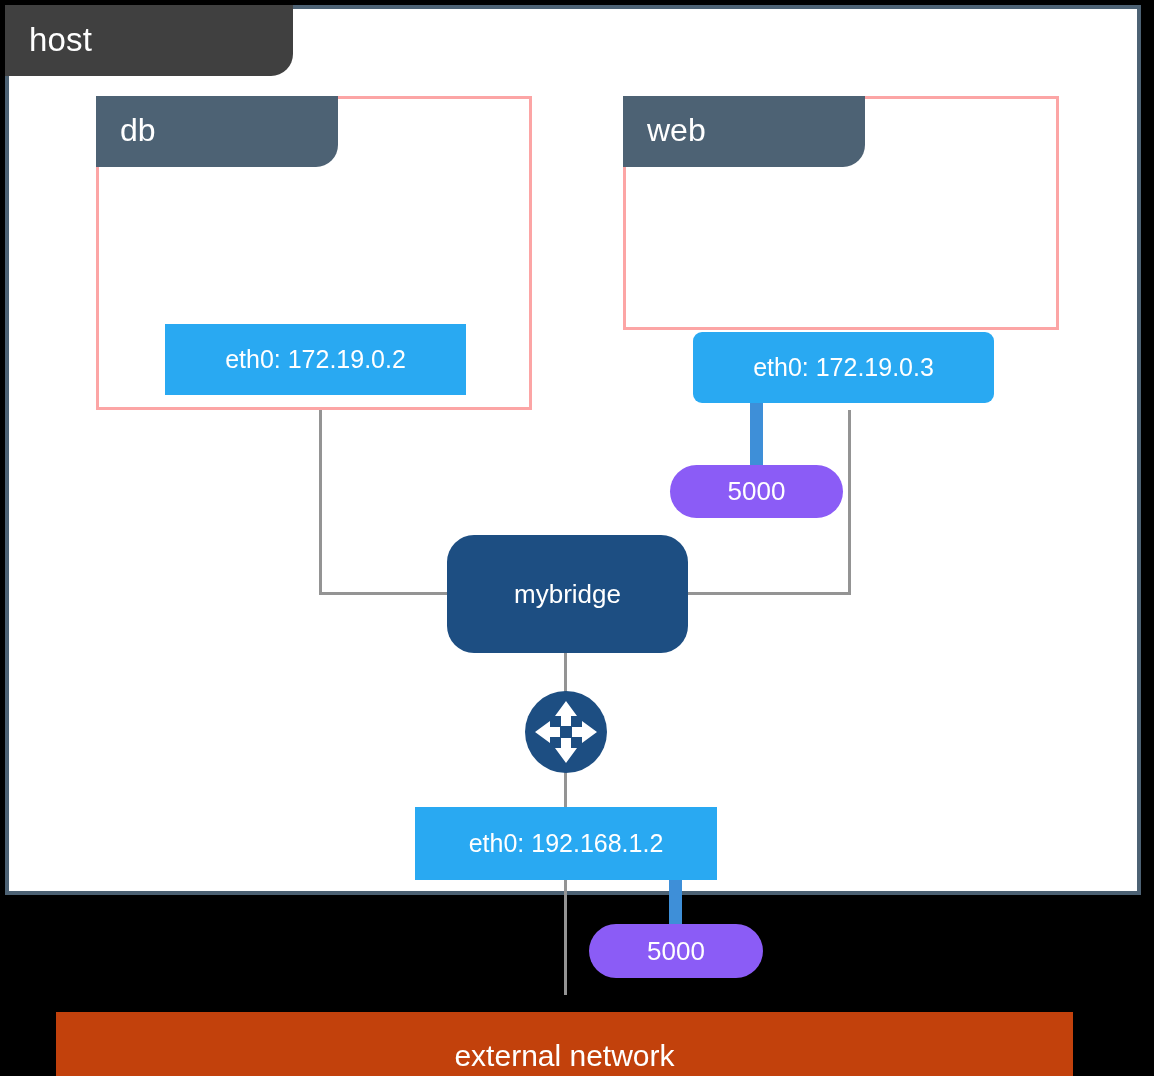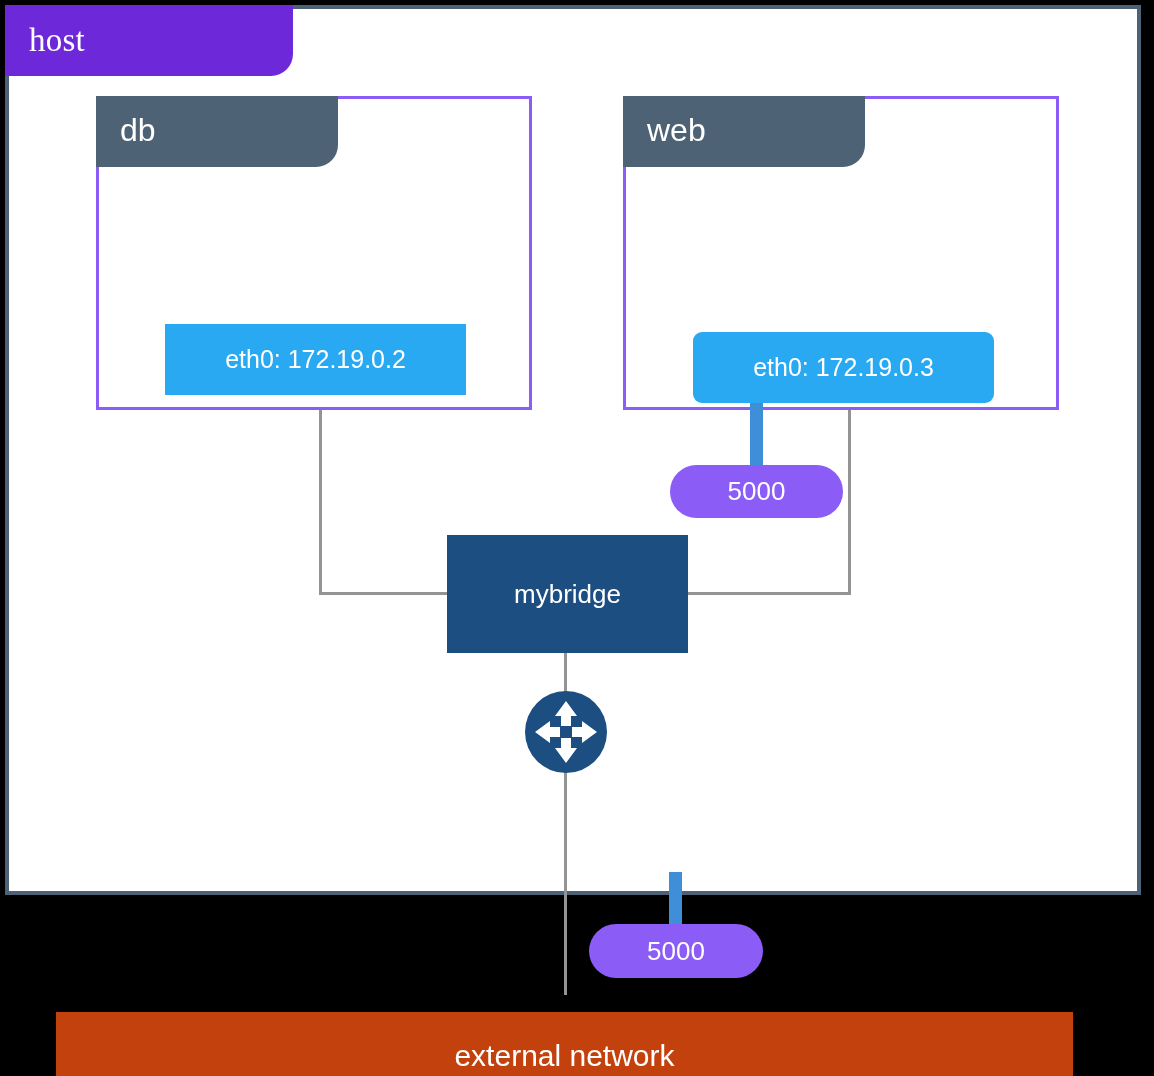--- a/index.html
+++ b/index.html
@@ -26,41 +26,40 @@
     background: #ffffff;
     border: 4px solid #4d6274;
     box-sizing: border-box;
   }
   .host-tab {
     position: absolute;
     left: 5px;
     top: 5px;
     width: 288px;
     height: 71px;
-    background: #6d28d9;
+    background: #404040;
     border-bottom-right-radius: 22px;
     box-sizing: border-box;
-    font-family: Liberation Serif, serif;
   }
   .host-tab-label {
     position: absolute;
     left: 24px;
     top: 15px;
     color: #ffffff;
     font-size: 33px;
     line-height: 40px;
     letter-spacing: 0.2px;
     white-space: nowrap;
   }
 
   
   .container-box {
     position: absolute;
     background: #ffffff;
-    border: 3px solid #8b5cf6;
+    border: 3px solid #fca5a5;
     box-sizing: border-box;
   }
   .container-tab {
     position: absolute;
     left: -3px;
     top: -3px;
     height: 71px;
     background: #4d6274;
     border-bottom-right-radius: 22px;
     box-sizing: border-box;
@@ -109,20 +108,21 @@
     position: absolute;
     background: #1d4e82;
     color: #ffffff;
     font-size: 26px;
     display: flex;
     align-items: center;
     justify-content: center;
     box-sizing: border-box;
     white-space: nowrap;
     z-index: 5;
+    border-radius: 27px;
   }
 
   
   .external-bar {
     position: absolute;
     background: #c2410c;
     color: #ffffff;
     font-size: 30px;
     display: flex;
     align-items: center;
@@ -184,21 +184,21 @@
 
   <div class="container-box" style="left:96px; top:96px; width:436px; height:314px;">
     <div class="container-tab" style="width:242px;">
       <span class="container-tab-label">db</span>
     </div>
   </div>
   <div class="iface-chip" style="left:165px; top:324px; width:301px; height:71px;">
     <span>eth0: 172.19.0.2</span>
   </div>
 
-  <div class="container-box" style="left:623px; top:96px; width:436px; height:314px;">
+  <div class="container-box" style="left:623px; top:96px; width:436px; height:234px;">
     <div class="container-tab" style="width:242px;">
       <span class="container-tab-label">web</span>
     </div>
   </div>
   <div class="iface-chip" style="left:693px; top:332px; width:301px; height:71px;border-radius:9px;">
     <span>eth0: 172.19.0.3</span>
   </div>
 
   <div class="port-badge" style="left:670px; top:465px; width:173px; height:53px;">
     <span>5000</span>
@@ -215,20 +215,23 @@
       <path d="M42 11 L53 26 L47 26 L47 36 L37 36 L37 26 L31 26 Z" fill="#ffffff"></path>
 
       <path d="M42 73 L31 58 L37 58 L37 48 L47 48 L47 58 L53 58 Z" fill="#ffffff"></path>
 
       <path d="M11 42 L26 31 L26 37 L36 37 L36 47 L26 47 L26 53 Z" fill="#ffffff"></path>
 
       <path d="M73 42 L58 53 L58 47 L48 47 L48 37 L58 37 L58 31 Z" fill="#ffffff"></path>
     </svg>
   </div>
 
+  <div class="iface-chip" style="left:415px; top:807px; width:302px; height:73px;">
+    <span>eth0: 192.168.1.2</span>
+  </div>
 
   <div class="port-badge" style="left:589px; top:924px; width:174px; height:54px;">
     <span>5000</span>
   </div>
 
   <div class="external-bar" style="left:56px; top:988px; width:1017px; height:88px;">
     <span>external network</span>
   </div>
 
 </div>

